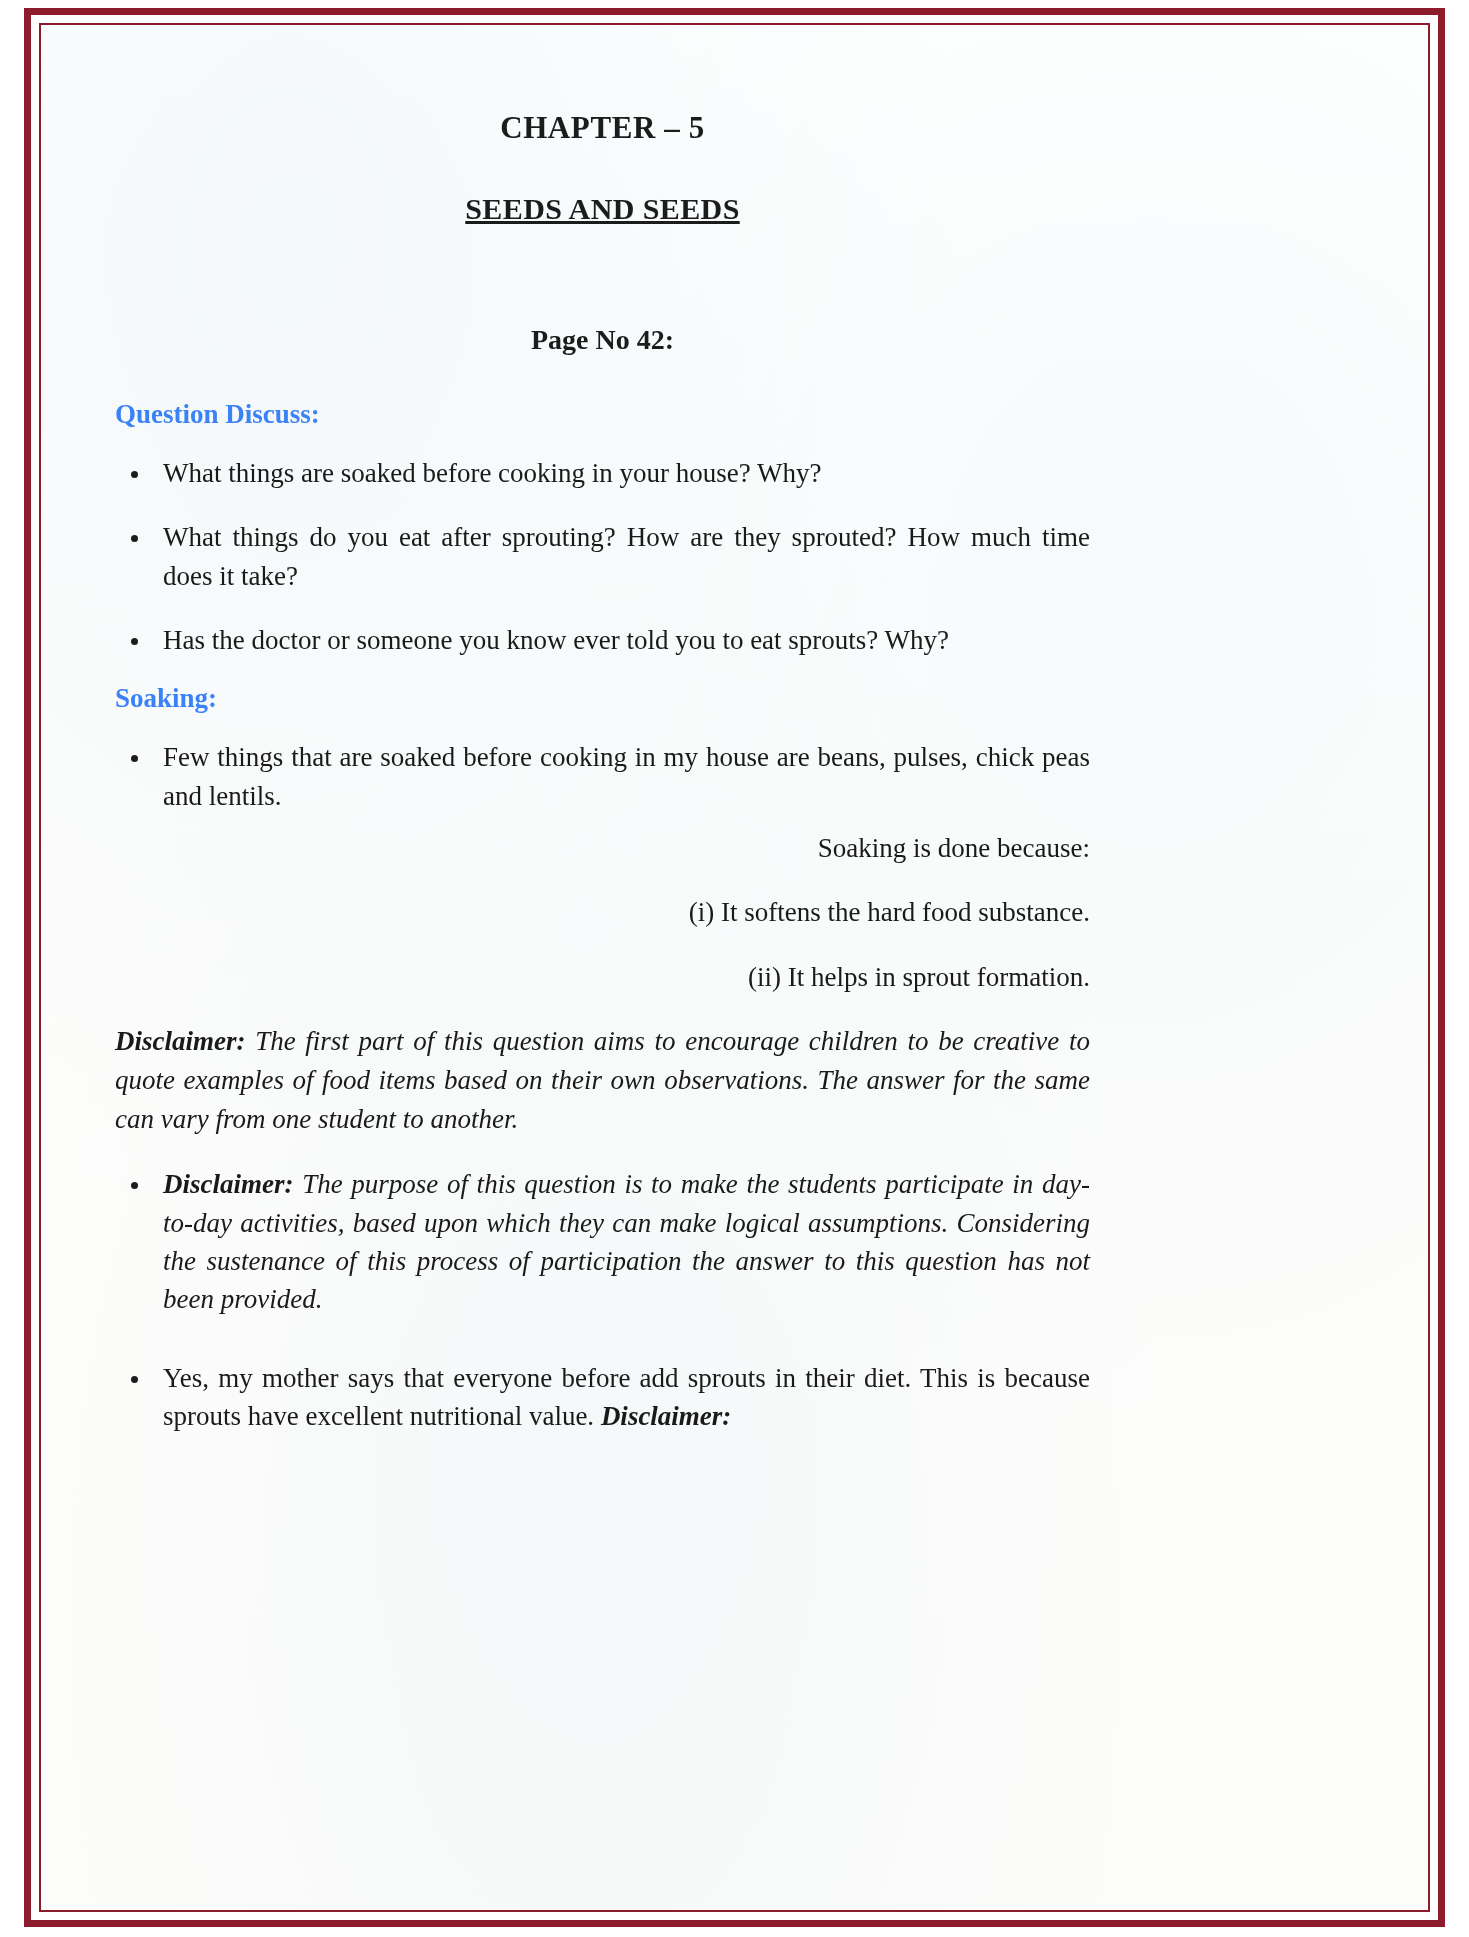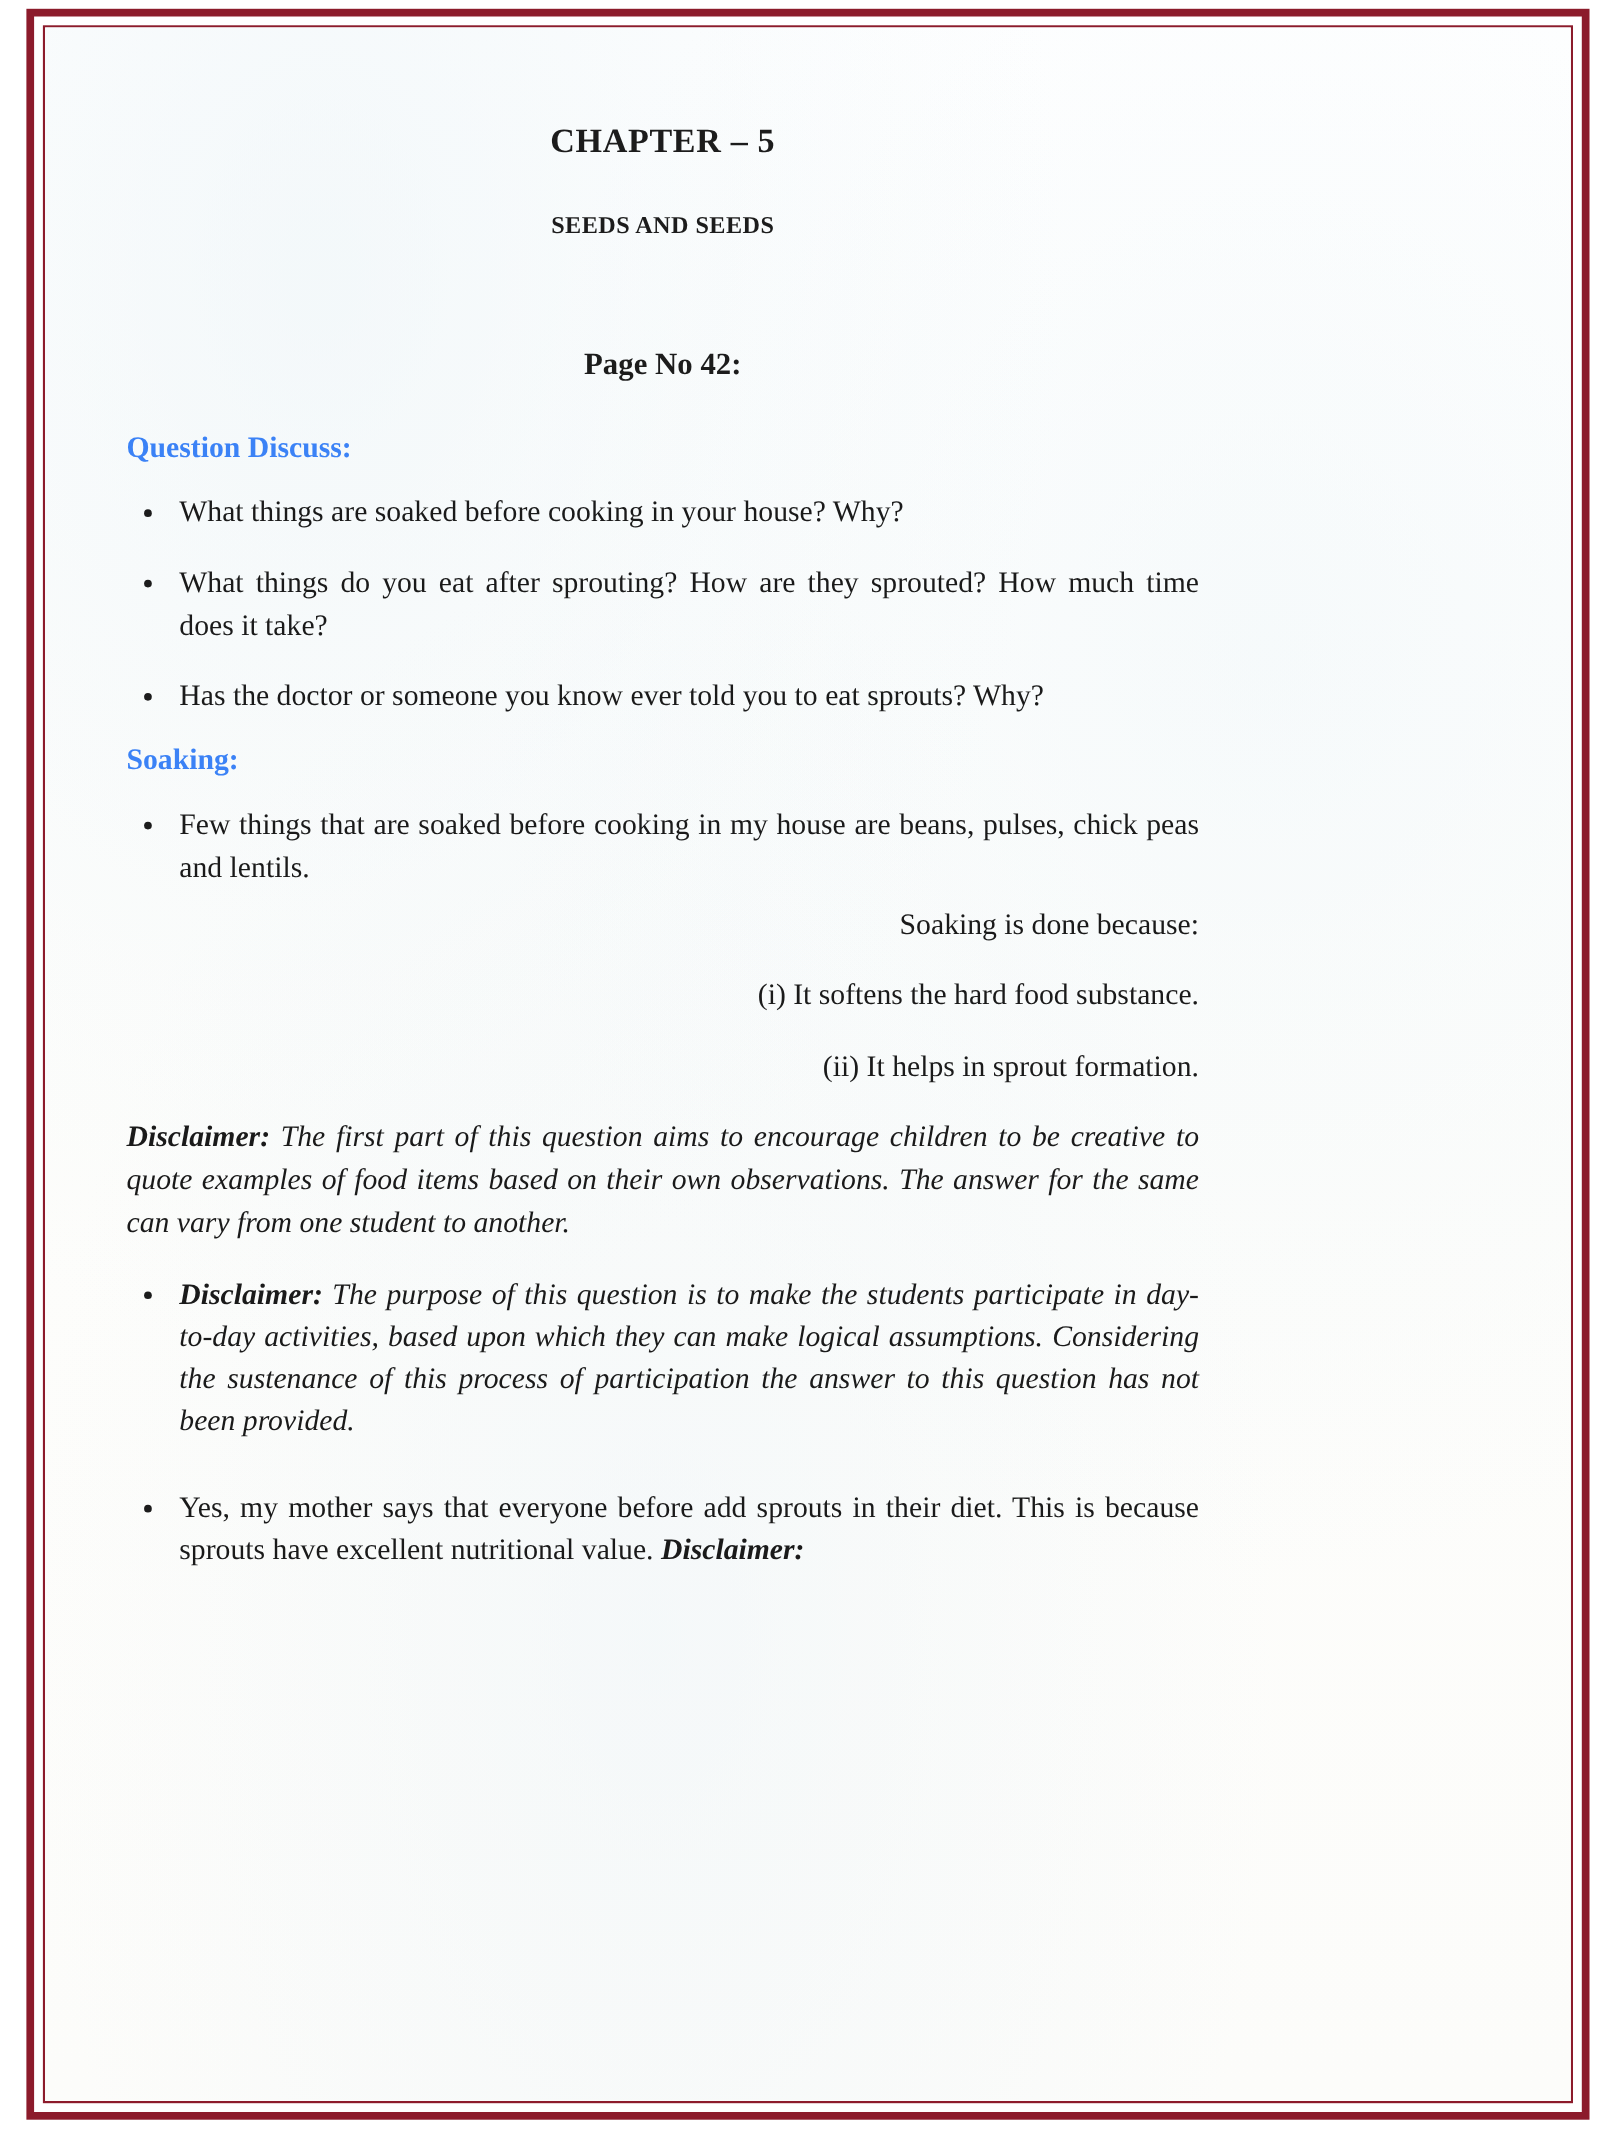--- a/index.html
+++ b/index.html
@@ -73,23 +73,24 @@
     text-align: center;
     font-weight: bold;
     color: #1c1c1c;
   }
   .chapter-title {
     font-size: 31px;
     letter-spacing: 0.6px;
     margin: 0 0 46px 0;
   }
   .chapter-subtitle {
-    font-size: 22px;
+    font-size: 30px;
     letter-spacing: 0.4px;
     margin: 0 0 98px 0;
+    text-decoration: underline;
   }
   .page-no {
     font-size: 28px;
     margin: 0 0 43px 0;
   }
 
   .section-heading {
     font-size: 27px;
     font-weight: bold;
     margin: 0 0 24px 0;

